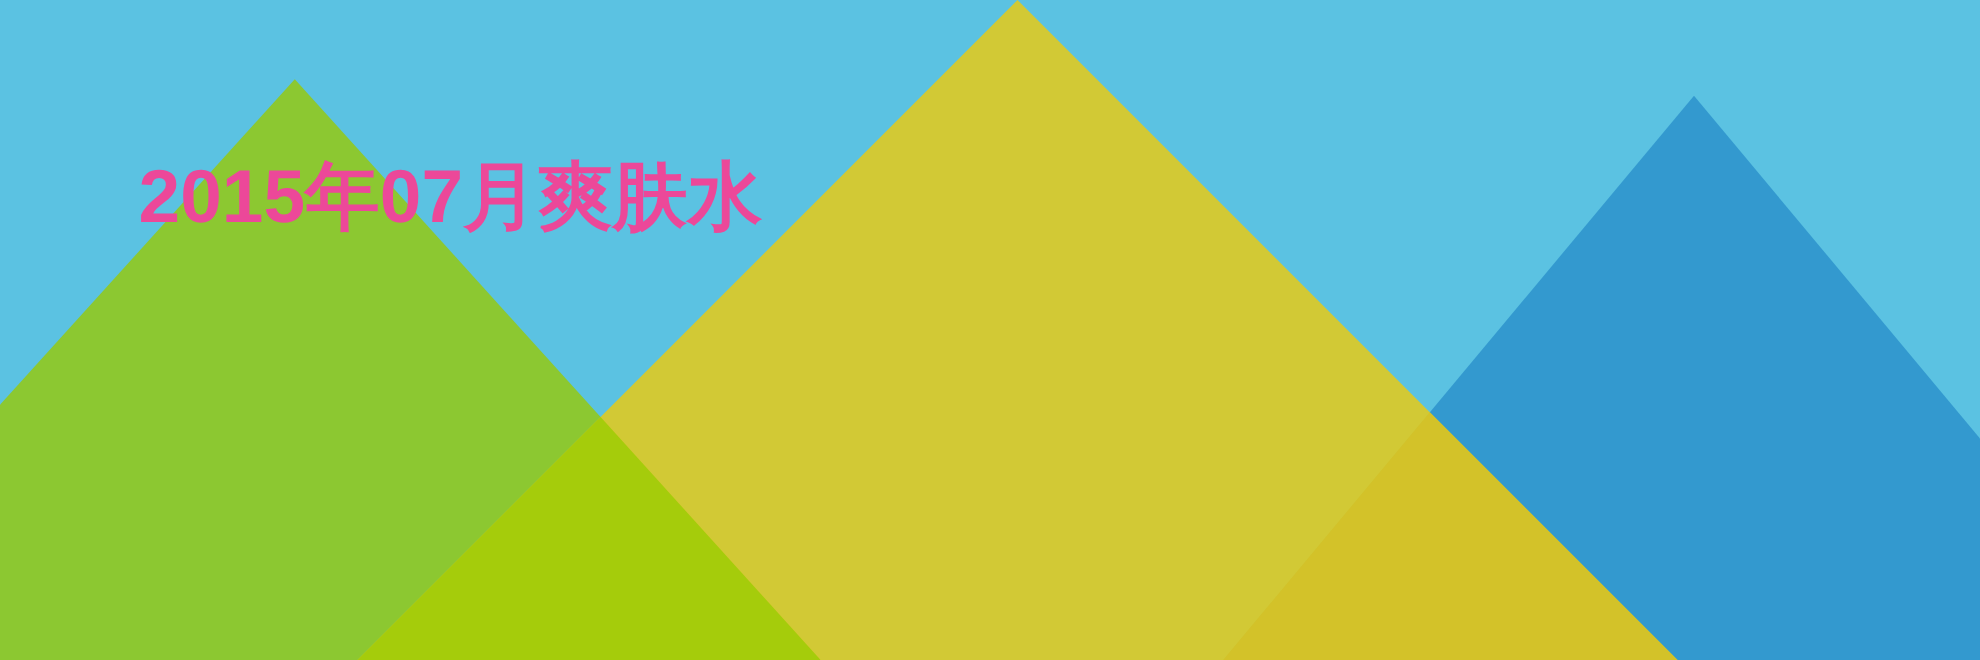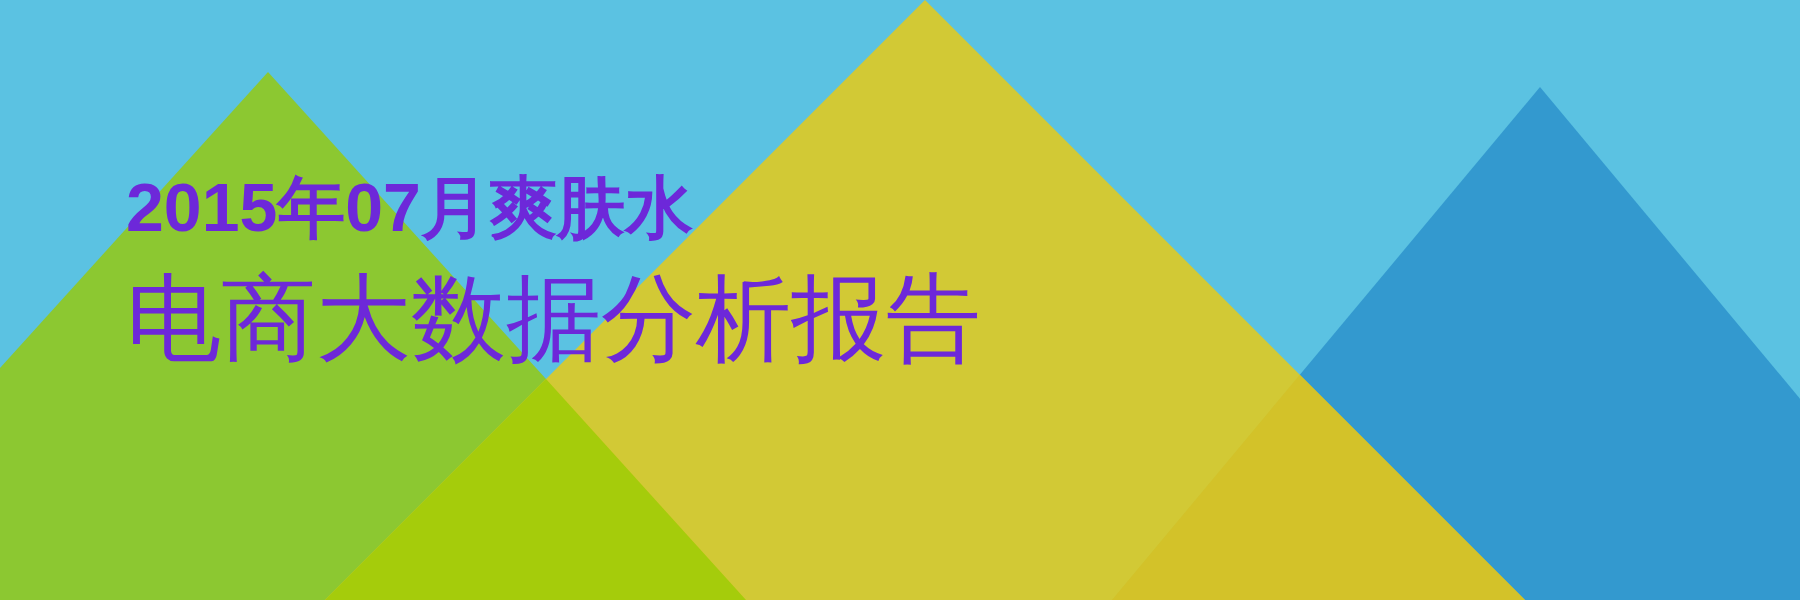--- a/index.html
+++ b/index.html
@@ -24,25 +24,24 @@
   #title-block {
     position: absolute;
     left: 0;
     top: 0;
     width: 1800px;
     height: 600px;
     pointer-events: none;
   }
   .title-line {
     position: absolute;
-    color: #6d28d9;
+    color: #ec4899;
     white-space: nowrap;
     letter-spacing: 0px;
     line-height: 1;
-    margin-top: 28px;
   }
   #title-line-1 {
     left: 126px;
     top: 145px;
     font-size: 68px;
     font-weight: bold;
   }
   #title-line-2 {
     left: 126px;
     top: 243px;
@@ -72,16 +71,15 @@
 
     <clipPath id="clipBlue">
       <polygon points="1540,87 1112,600 1968,600"></polygon>
     </clipPath>
     <polygon points="925,0 325,600 1525,600" fill="#D3C229" clip-path="url(#clipBlue)"></polygon>
 
   </svg>
 
   <div id="title-block">
     <div class="title-line" id="title-line-1">2015年07月爽肤水</div>
-    <div class="title-line" id="title-line-2">电商大数据分析报告</div>
   </div>
 
 </div>
 
 </body></html>

